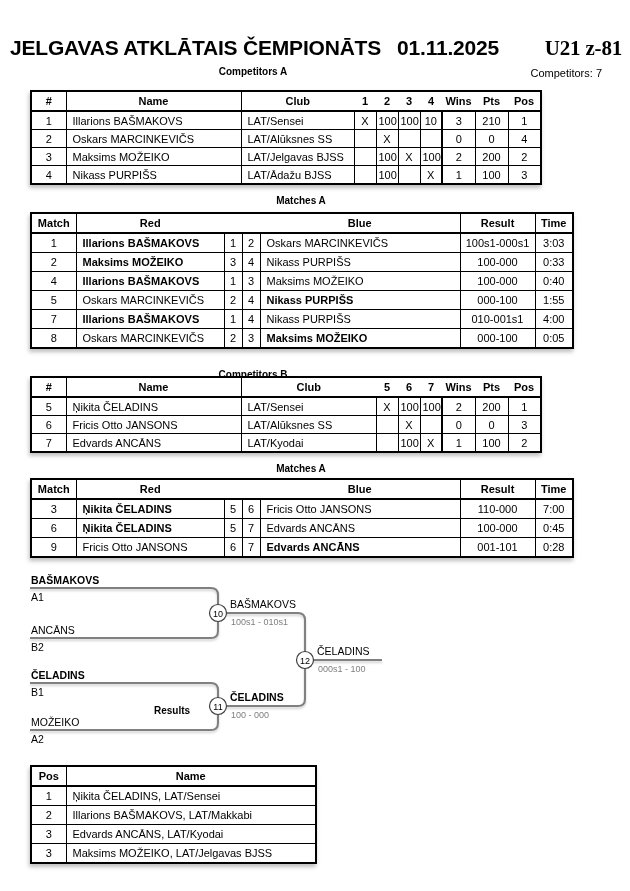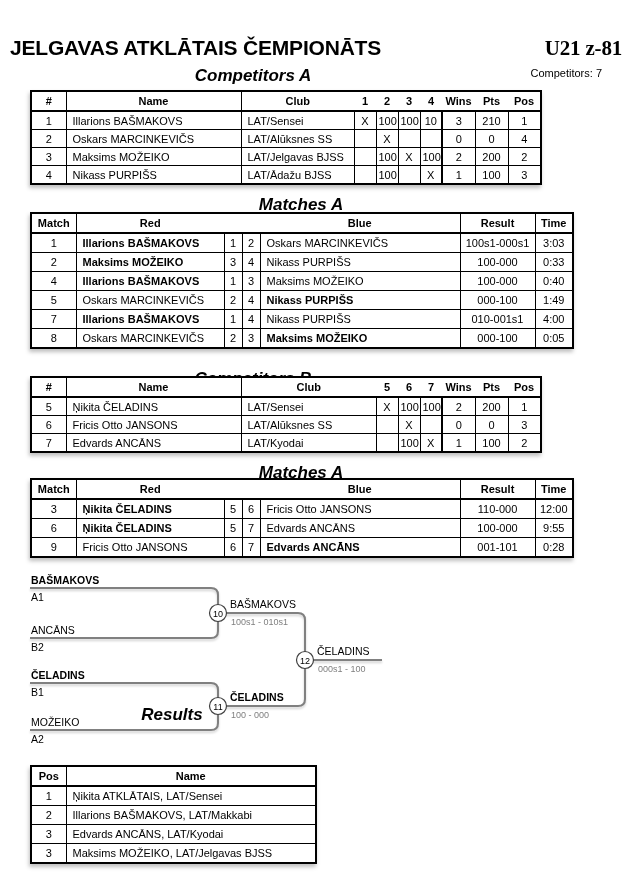--- a/index.html
+++ b/index.html
@@ -11,21 +11,21 @@
   }
   .title {
     position:absolute; left:10px; top:36px; width:612px;
     display:flex; align-items:baseline;
     font-weight:bold; font-size:21px; letter-spacing:-0.2px; white-space:nowrap;
   }
   .title .date { margin-left:16px; }
   .title .cat  { margin-left:auto;font-family:Liberation Serif, serif; }
   .sec {
     position:absolute; transform:translateX(-50%);
-    font-weight:bold; font-size:17px; white-space:nowrap;font-style:italic;
+    font-weight:bold; font-size:10px; white-space:nowrap;
   }
   .comp-count { position:absolute; right:28px; top:67px; font-size:11px; }
 
   table {
     position:absolute; border-collapse:collapse; table-layout:fixed;
     background:#fff; border:2px solid #000;
     box-shadow:-1px 3px 4px rgba(0,0,0,0.25);
   }
   th, td {
     border:1px solid #000; font-size:11px; height:17px;
@@ -52,20 +52,21 @@
   .score { font-size:9px; fill:#7f7f7f !important; }
   .mnum  { font-size:9px; text-anchor:middle; }
 </style>
 </head>
 <body>
 
 <div id="page">
 
   <div class="title">
     <span>JELGAVAS ATKLĀTAIS ČEMPIONĀTS</span>
+    <span class="date">01.11.2025</span>
     <span class="cat">U21 z-81</span>
   </div>
 
   <div class="sec" style="left:253px; top:66px;">Competitors A</div>
   <div class="comp-count">Competitors: 7</div>
 
   <table style="left:30px; top:90px; width:510px;">
     <colgroup>
       <col style="width:35px">
         <col style="width:175px">
@@ -195,21 +196,21 @@
         <td>100-000</td>
         <td>0:40</td>
       </tr>
       <tr>
         <td>5</td>
         <td class="tl">Oskars MARCINKEVIČS</td>
         <td>2</td>
         <td>4</td>
         <td class="tl w">Nikass PURPIŠS</td>
         <td>000-100</td>
-        <td>1:49</td>
+        <td>1:55</td>
       </tr>
       <tr>
         <td>7</td>
         <td class="tl w">Illarions BAŠMAKOVS</td>
         <td>1</td>
         <td>4</td>
         <td class="tl">Nikass PURPIŠS</td>
         <td>010-001s1</td>
         <td>4:00</td>
       </tr>
@@ -313,30 +314,30 @@
       </tr>
     </thead>
     <tbody>
       <tr>
         <td>3</td>
         <td class="tl w">Ņikita ČELADINS</td>
         <td>5</td>
         <td>6</td>
         <td class="tl">Fricis Otto JANSONS</td>
         <td>110-000</td>
-        <td>12:00</td>
+        <td>7:00</td>
       </tr>
       <tr>
         <td>6</td>
         <td class="tl w">Ņikita ČELADINS</td>
         <td>5</td>
         <td>7</td>
         <td class="tl">Edvards ANCĀNS</td>
         <td>100-000</td>
-        <td>9:55</td>
+        <td>0:45</td>
       </tr>
       <tr>
         <td>9</td>
         <td class="tl">Fricis Otto JANSONS</td>
         <td>6</td>
         <td>7</td>
         <td class="tl w">Edvards ANCĀNS</td>
         <td>001-101</td>
         <td>0:28</td>
       </tr>
@@ -383,21 +384,21 @@
       </colgroup>
     <thead>
       <tr>
         <th>Pos</th>
         <th>Name</th>
       </tr>
     </thead>
     <tbody>
       <tr>
         <td>1</td>
-        <td class="tl">Ņikita ATKLĀTAIS, LAT/Sensei</td>
+        <td class="tl">Ņikita ČELADINS, LAT/Sensei</td>
       </tr>
       <tr>
         <td>2</td>
         <td class="tl">Illarions BAŠMAKOVS, LAT/Makkabi</td>
       </tr>
       <tr>
         <td>3</td>
         <td class="tl">Edvards ANCĀNS, LAT/Kyodai</td>
       </tr>
       <tr>

